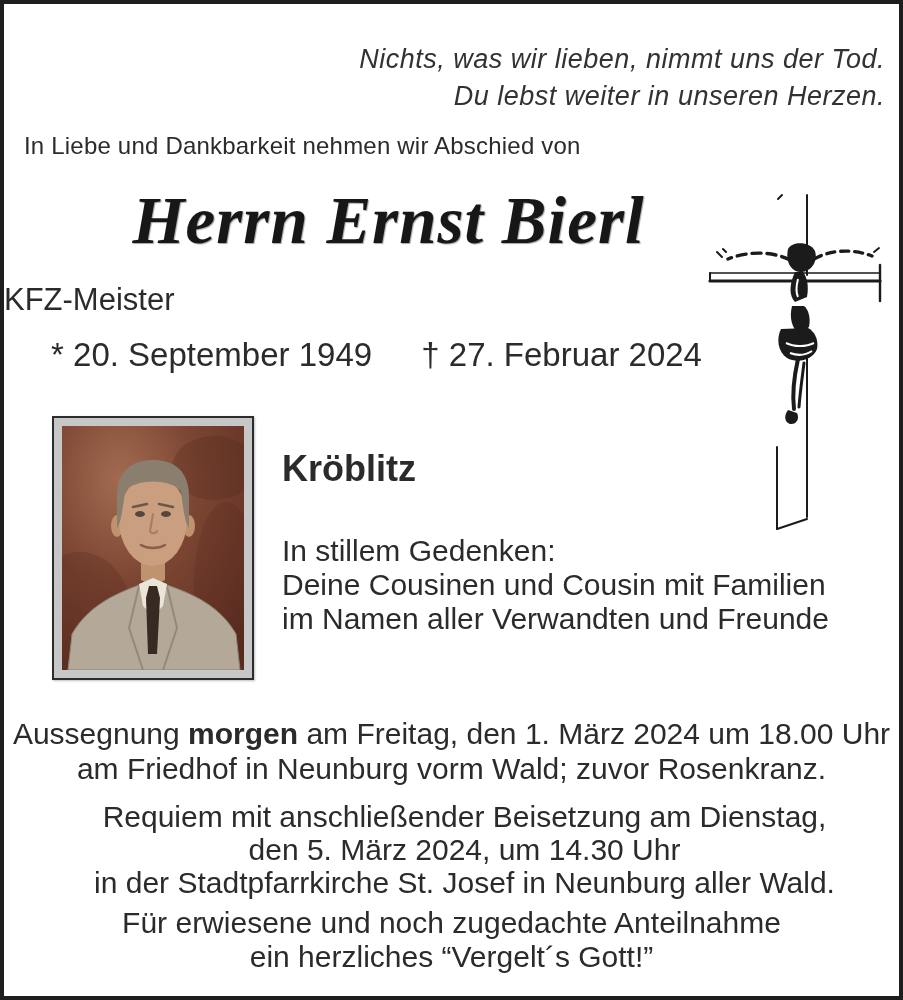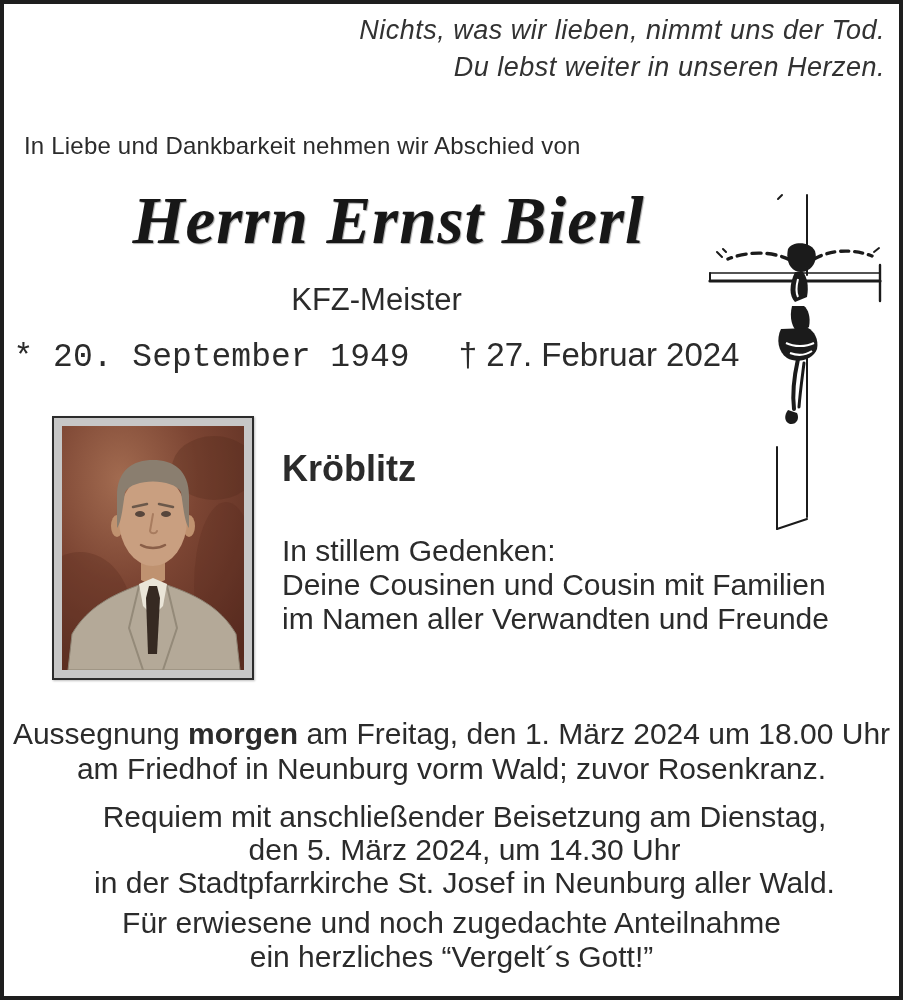--- a/index.html
+++ b/index.html
@@ -7,46 +7,46 @@
     position:relative;
     width:903px;height:1000px;
     background:#ffffff;
     border:4px solid #1e1e1e;
     box-sizing:border-box;
     font-family:"Liberation Sans", sans-serif;
     color:#2b2b2b;
     overflow:hidden;
   }
   .epigraph{
-    position:absolute;top:8px;right:14px;
+    position:absolute;top:37px;right:14px;
     text-align:right;font-style:italic;
     font-size:27px;line-height:37px;letter-spacing:.5px;
     color:#323232;
   }
   .intro{
     position:absolute;top:128px;left:20px;
     font-size:24px;letter-spacing:.2px;
   }
   .name{
     position:absolute;top:166px;left:0;width:745px;margin:12px;
     text-align:center;
     font-family:"Liberation Serif", serif;
     font-style:italic;font-weight:bold;
     font-size:67px;letter-spacing:1px;color:#171717;
     text-shadow:1px 1px 1px rgba(0,0,0,.35);
   }
   .profession{
     position:absolute;top:278px;left:0;width:745px;
-    text-align:center;font-size:31px;
+    font-size:31px;
   }
   .dates{
     position:absolute;top:332px;left:0;width:745px;
     text-align:center;font-size:33px;white-space:nowrap;
   }
-  .dates .birth{margin-right:40px;font-family:Liberation Mono, monospace;}
+  .dates .birth{margin-right:40px;}
   .photo-frame{
     position:absolute;left:48px;top:412px;
     width:202px;height:264px;box-sizing:border-box;
     border:2px solid #2c2c2c;background:#c7c7c7;padding:8px;
     box-shadow:1px 1px 2px rgba(0,0,0,.25);
   }
   .photo-frame svg{display:block;width:100%;height:100%;}
   .crucifix{position:absolute;left:698px;top:163px;width:202px;height:372px;}
   .crucifix svg{display:block;width:100%;height:100%;}
   .memorial{position:absolute;left:278px;top:448px;font-size:30px;line-height:34px;}

